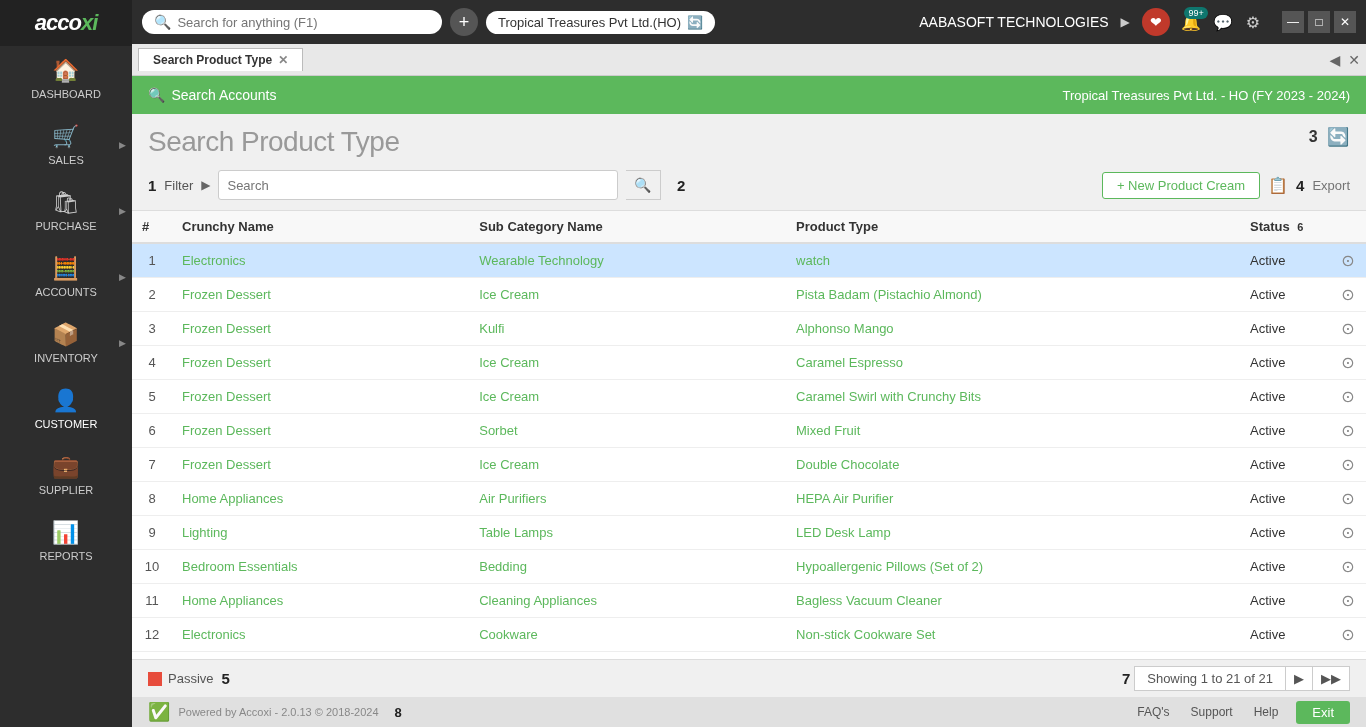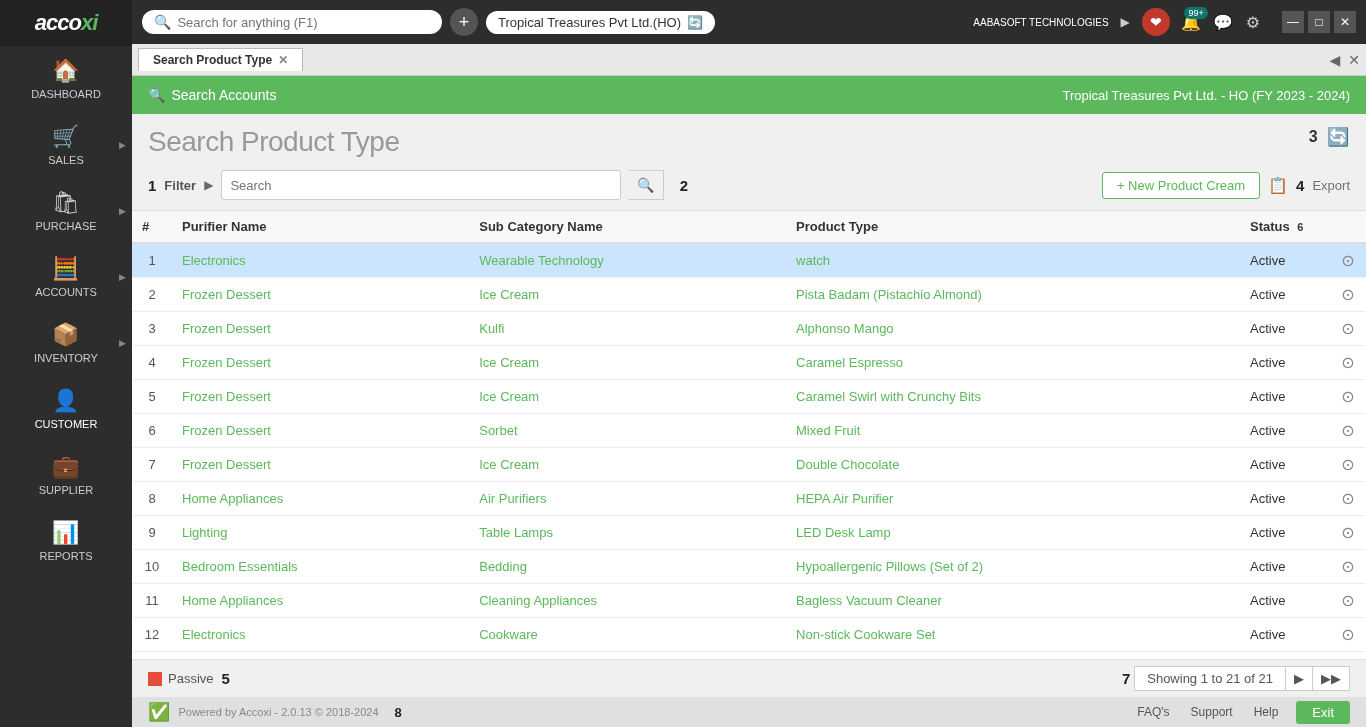--- a/index.html
+++ b/index.html
@@ -99,21 +99,21 @@
       color: #333;
     }
     .company-selector .refresh-icon { color: #666; cursor: pointer; }
     .topbar-right {
       margin-left: auto;
       display: flex;
       align-items: center;
       gap: 12px;
       color: #ccc;
     }
-    .company-name { color: white; font-size: 10px; }
+    .company-name { color: white; font-size: 14px; }
     .avatar { background: #c0392b; border-radius: 50%; width: 28px; height: 28px; display: flex; align-items: center; justify-content: center; color: white; font-size: 14px; }
     .topbar-icon { color: #ccc; font-size: 16px; cursor: pointer; position: relative; }
     .badge {
       position: absolute;
       top: -6px; right: -6px;
       background: #0f766e;
       border-radius: 8px;
       font-size: 9px;
       padding: 1px 4px;
       color: white;
@@ -194,21 +194,21 @@
     .refresh-btn { background: none; border: none; font-size: 18px; color: #666; cursor: pointer; }
 
     
     .filter-bar {
       background: #f0f0f0;
       padding: 6px 16px 10px;
       display: flex;
       align-items: center;
       gap: 8px;
     }
-    .filter-label { font-size: 13px; color: #555; font-weight: bold; cursor: pointer; }
+    .filter-label { font-size: 13px; color: #555; font-weight: normal; cursor: pointer; }
     .filter-arrow { color: #666; font-size: 12px; cursor: pointer; }
     .filter-search {
       flex: 1;
       max-width: 400px;
       height: 30px;
       border: 1px solid #ccc;
       border-radius: 3px;
       padding: 0 8px;
       font-size: 13px;
       outline: none;
@@ -465,21 +465,21 @@
       <span style="font-size:16px;color:#777">📋</span>
       <span class="step-num" style="font-size:15px;font-weight:bold;color:#222">4</span>
       <button class="export-btn">Export</button>
     </div>
 
     <div class="table-container">
       <table>
         <thead>
           <tr>
             <th style="width:40px">#</th>
-            <th>Purifier Name</th>
+            <th>Crunchy Name</th>
             <th>Sub Category Name</th>
             <th>Product Type</th>
             <th style="width:90px">Status
               <span style="font-size:11px;font-weight:bold;color:#333;margin-left:4px">6</span>
             </th>
             <th style="width:36px"></th>
           </tr>
         </thead>
         <tbody id="table-body">
         <tr class="selected">

